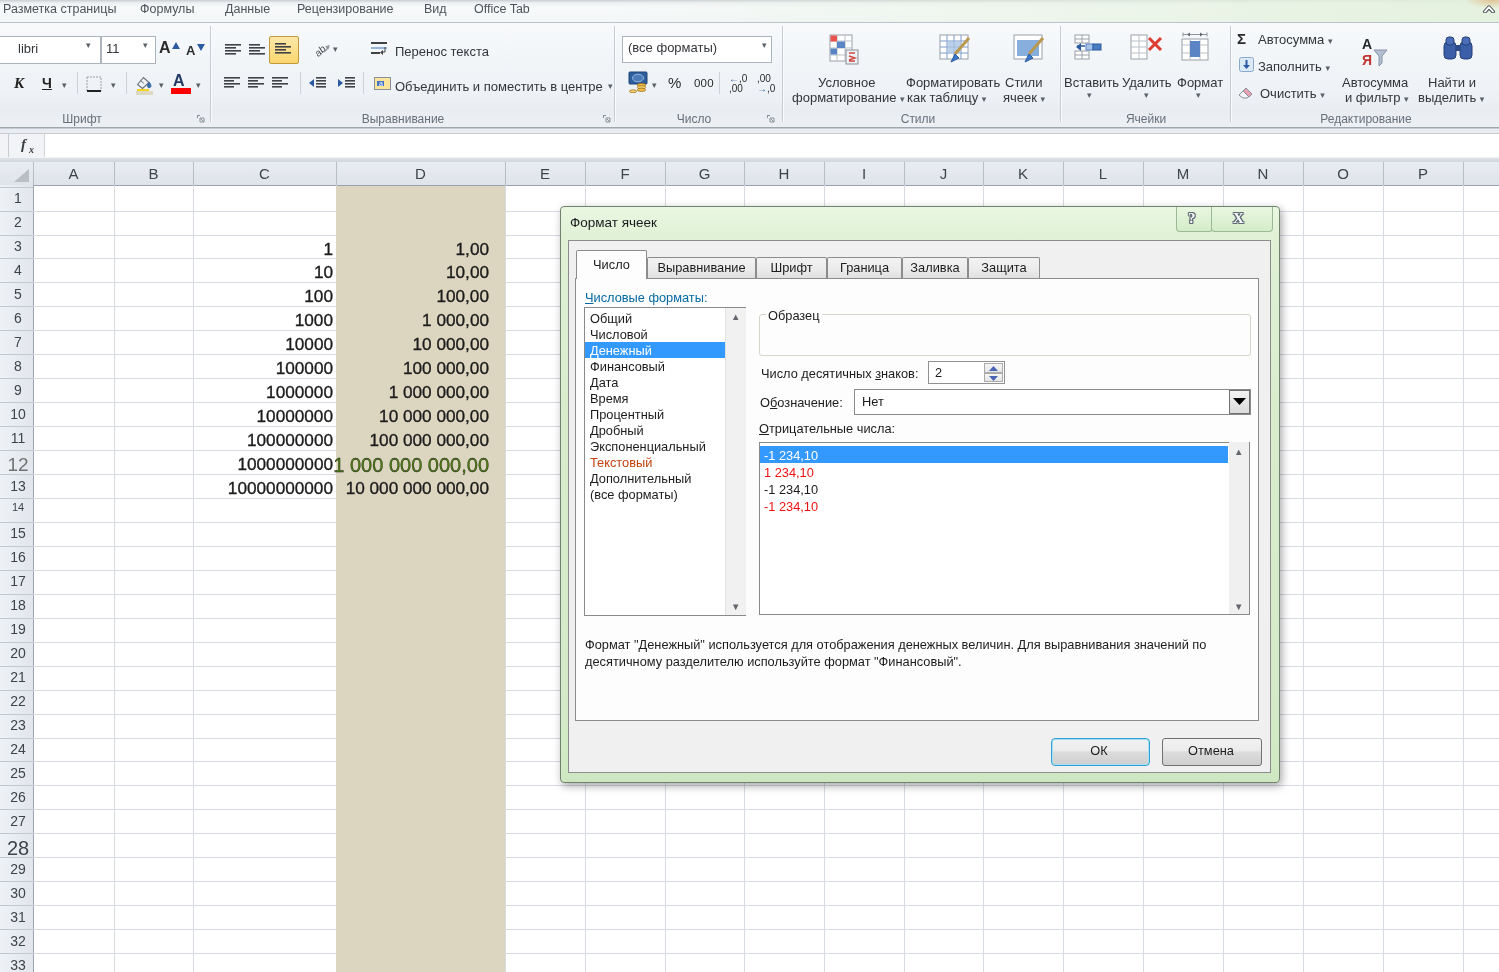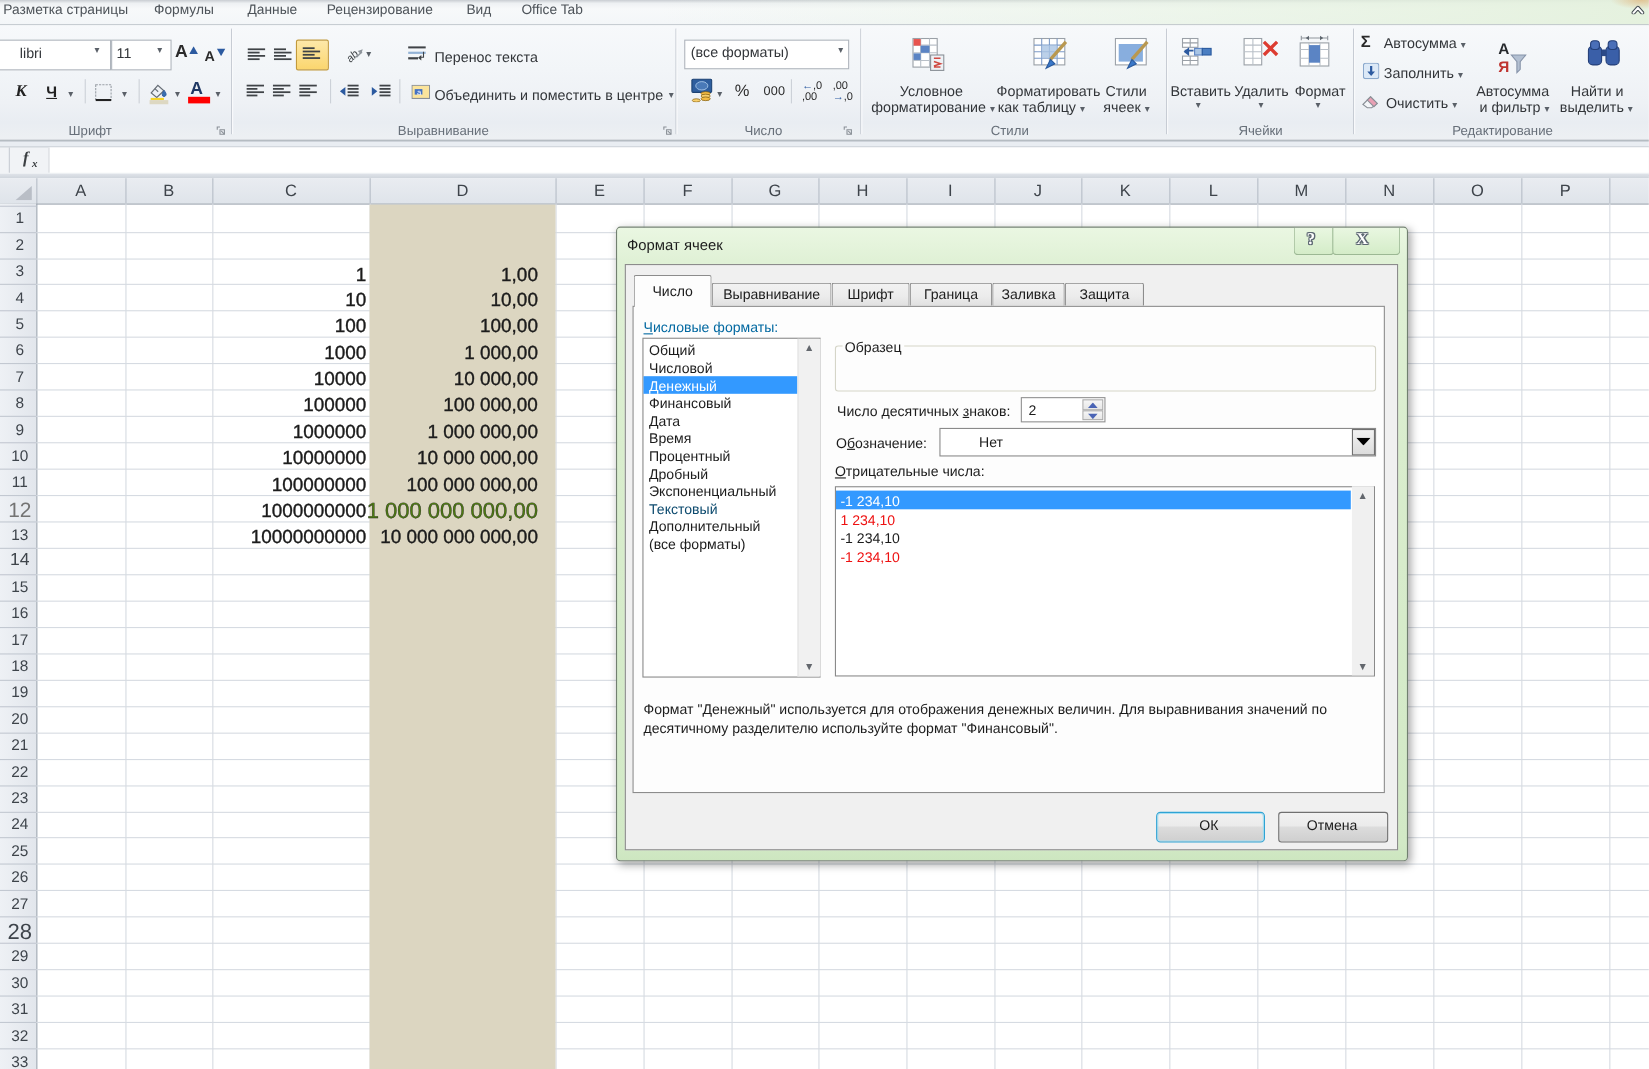--- a/index.html
+++ b/index.html
@@ -333,21 +333,21 @@
 <div class="txt" style="left:18px;top:381.7px;transform:translateX(-50%);font-size:14px;color:#3e444b;">9</div>
 <div class="abs" style="left:0;top:378.2px;width:33px;height:1px;background:#c2c8d1;"></div>
 <div class="txt" style="left:18px;top:405.6px;transform:translateX(-50%);font-size:14px;color:#3e444b;">10</div>
 <div class="abs" style="left:0;top:402.1px;width:33px;height:1px;background:#c2c8d1;"></div>
 <div class="txt" style="left:18px;top:429.6px;transform:translateX(-50%);font-size:14px;color:#3e444b;">11</div>
 <div class="abs" style="left:0;top:426.1px;width:33px;height:1px;background:#c2c8d1;"></div>
 <div class="txt" style="left:18px;top:453.5px;transform:translateX(-50%);font-size:19px;color:#737373;">12</div>
 <div class="abs" style="left:0;top:450.0px;width:33px;height:1px;background:#c2c8d1;"></div>
 <div class="txt" style="left:18px;top:477.5px;transform:translateX(-50%);font-size:14px;color:#3e444b;">13</div>
 <div class="abs" style="left:0;top:474.0px;width:33px;height:1px;background:#c2c8d1;"></div>
-<div class="txt" style="left:18px;top:501.4px;transform:translateX(-50%);font-size:16px;color:#3e444b;">14</div>
+<div class="txt" style="left:18px;top:501.4px;transform:translateX(-50%);font-size:11px;color:#3e444b;">14</div>
 <div class="abs" style="left:0;top:497.9px;width:33px;height:1px;background:#c2c8d1;"></div>
 <div class="txt" style="left:18px;top:525.4px;transform:translateX(-50%);font-size:14px;color:#3e444b;">15</div>
 <div class="abs" style="left:0;top:521.9px;width:33px;height:1px;background:#c2c8d1;"></div>
 <div class="txt" style="left:18px;top:549.4px;transform:translateX(-50%);font-size:14px;color:#3e444b;">16</div>
 <div class="abs" style="left:0;top:545.9px;width:33px;height:1px;background:#c2c8d1;"></div>
 <div class="txt" style="left:18px;top:573.3px;transform:translateX(-50%);font-size:14px;color:#3e444b;">17</div>
 <div class="abs" style="left:0;top:569.8px;width:33px;height:1px;background:#c2c8d1;"></div>
 <div class="txt" style="left:18px;top:597.2px;transform:translateX(-50%);font-size:14px;color:#3e444b;">18</div>
 <div class="abs" style="left:0;top:593.8px;width:33px;height:1px;background:#c2c8d1;"></div>
 <div class="txt" style="left:18px;top:621.2px;transform:translateX(-50%);font-size:14px;color:#3e444b;">19</div>
@@ -476,42 +476,42 @@
 <div class="txt" style="left:590px;top:311.0px;font-size:12.8px;color:#1c1c1c;z-index:5;">Общий</div>
 <div class="txt" style="left:590px;top:327.0px;font-size:12.8px;color:#1c1c1c;z-index:5;">Числовой</div>
 <div class="abs" style="left:585px;top:341.5px;width:140px;height:16px;background:#3399ff;z-index:5;"></div>
 <div class="txt" style="left:590px;top:343.0px;font-size:12.8px;color:#fff;z-index:5;">Денежный</div>
 <div class="txt" style="left:590px;top:359.0px;font-size:12.8px;color:#1c1c1c;z-index:5;">Финансовый</div>
 <div class="txt" style="left:590px;top:375.0px;font-size:12.8px;color:#1c1c1c;z-index:5;">Дата</div>
 <div class="txt" style="left:590px;top:391.0px;font-size:12.8px;color:#1c1c1c;z-index:5;">Время</div>
 <div class="txt" style="left:590px;top:407.0px;font-size:12.8px;color:#1c1c1c;z-index:5;">Процентный</div>
 <div class="txt" style="left:590px;top:423.0px;font-size:12.8px;color:#1c1c1c;z-index:5;">Дробный</div>
 <div class="txt" style="left:590px;top:439.0px;font-size:12.8px;color:#1c1c1c;z-index:5;">Экспоненциальный</div>
-<div class="txt" style="left:590px;top:455.0px;font-size:12.8px;color:#0c4a6e;z-index:5;">Текстовый</div>
+<div class="txt" style="left:590px;top:455.0px;font-size:12.8px;color:#c2410c;z-index:5;">Текстовый</div>
 <div class="txt" style="left:590px;top:471.0px;font-size:12.8px;color:#1c1c1c;z-index:5;text-align:center;">Дополнительный</div>
 <div class="txt" style="left:590px;top:487.0px;font-size:12.8px;color:#1c1c1c;z-index:5;">(все форматы)</div>
 <div class="abs" style="left:725px;top:308px;width:20px;height:307px;background:#f1f1f1;border-left:1px solid #e2e2e2;z-index:5;"></div>
 <div class="txt" style="left:731px;top:311px;font-size:9.5px;color:#63676d;z-index:5;">▲</div>
 <div class="txt" style="left:731px;top:601px;font-size:9.5px;color:#63676d;z-index:5;">▼</div>
 <div class="abs" style="left:759px;top:314px;width:490px;height:40px;border:1px solid #d5d5c8;border-radius:3px;z-index:5;"></div>
 <div class="txt" style="left:766px;top:308px;font-size:12.8px;color:#1c1c1c;background:#fdfdfd;padding:0 2px;z-index:5;">Образец</div>
 <div class="txt" style="left:761px;top:366px;font-size:12.8px;color:#1c1c1c;z-index:5;">Число десятичных <u>з</u>наков:</div>
 <div class="abs" style="left:928px;top:361px;width:77px;height:23px;background:#fff;border:1px solid #919191;box-sizing:border-box;z-index:5;"></div>
 <div class="txt" style="left:935px;top:365px;font-size:12.8px;color:#1c1c1c;z-index:5;">2</div>
 <div class="abs" style="left:984px;top:363px;width:19px;height:9.5px;background:linear-gradient(180deg,#f6f6f6,#e6e6e6);border:1px solid #ababab;box-sizing:border-box;z-index:5;"></div>
 <div class="abs" style="left:984px;top:372.5px;width:19px;height:9.5px;background:linear-gradient(180deg,#f6f6f6,#e6e6e6);border:1px solid #ababab;box-sizing:border-box;z-index:5;"></div>
 <svg class="abs" style="left:989px;top:366px;z-index:5;" width="9" height="5" viewBox="0 0 9 5">
     <path d="M4.5 0L9 5H0z" fill="#4a64b5"></path>
   </svg>
 <svg class="abs" style="left:989px;top:376px;z-index:5;" width="9" height="5" viewBox="0 0 9 5">
     <path d="M4.5 5L0 0h9z" fill="#4a64b5"></path>
   </svg>
 <div class="txt" style="left:760px;top:395px;font-size:12.8px;color:#1c1c1c;z-index:5;">О<u>б</u>означение:</div>
 <div class="abs" style="left:854px;top:389px;width:397px;height:26px;background:#fff;border:1px solid #8a8a8a;box-sizing:border-box;z-index:5;"></div>
-<div class="txt" style="left:862px;top:394px;font-size:12.8px;color:#1c1c1c;z-index:5;margin-left:28px;">Нет</div>
+<div class="txt" style="left:862px;top:394px;font-size:12.8px;color:#1c1c1c;z-index:5;">Нет</div>
 <div class="abs" style="left:1229px;top:390px;width:21px;height:24px;background:linear-gradient(180deg,#f2f2f2,#dcdcdc);border:1px solid #707070;box-sizing:border-box;z-index:5;"></div>
 <svg class="abs" style="left:1233px;top:398px;z-index:5;" width="13" height="7" viewBox="0 0 13 7">
     <path d="M6.5 7L0 0h13z" fill="#000"></path>
   </svg>
 <div class="txt" style="left:759px;top:421px;font-size:12.8px;color:#1c1c1c;z-index:5;"><u>О</u>трицательные числа:</div>
 <div class="abs" style="left:759px;top:442px;width:491px;height:173px;background:#fff;border:1px solid #8a8a8a;box-sizing:border-box;z-index:5;"></div>
 <div class="abs" style="left:760px;top:446px;width:468px;height:17px;background:#3399ff;z-index:5;"></div>
 <div class="txt" style="left:764px;top:448px;font-size:12.8px;color:#fff;z-index:5;">-1 234,10</div>
 <div class="txt" style="left:764px;top:465px;font-size:12.8px;color:#ee1111;z-index:5;">1 234,10</div>
 <div class="txt" style="left:764px;top:482px;font-size:12.8px;color:#1c1c1c;z-index:5;">-1 234,10</div>

